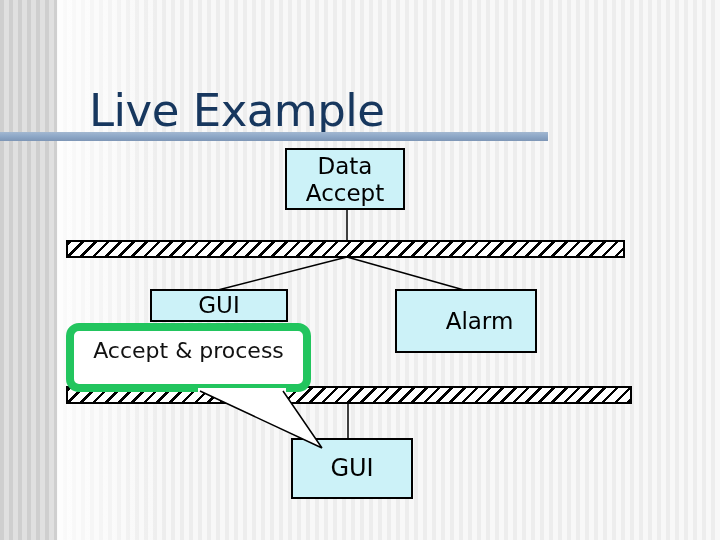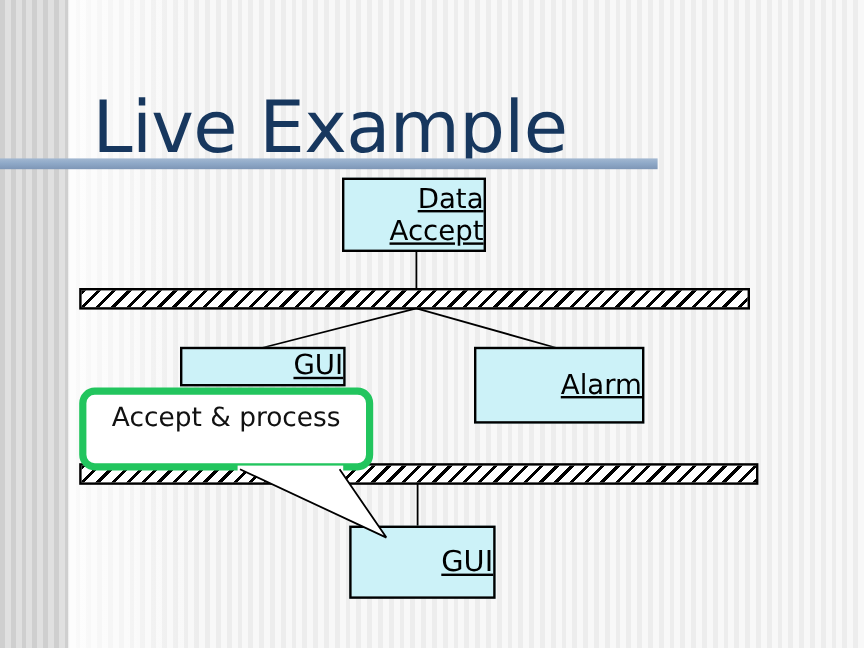--- a/index.html
+++ b/index.html
@@ -7,41 +7,41 @@
   .slide{position:relative;width:720px;height:540px;overflow:hidden;background:#f4f4f4;}
 
   
   .bg{position:absolute;inset:0;
       background:repeating-linear-gradient(90deg,#ededed 0 4px,#f8f8f8 4px 9px);}
   .bg-left{position:absolute;left:0;top:0;width:57px;height:540px;
       background:repeating-linear-gradient(90deg,#cfcfcf 0 4px,#e0e0e0 4px 9px);}
   .bg-fade{position:absolute;left:57px;top:0;width:110px;height:540px;
       background:linear-gradient(90deg,rgba(255,255,255,.75),rgba(255,255,255,0));}
 
-  .title{position:absolute;left:77px;top:72px;margin:0;
-      font-size:60px;font-weight:400;letter-spacing:-.5px;color:var(--accent,#17375E);text-align:center;}
+  .title{position:absolute;left:77px;top:72px;margin:12px;
+      font-size:45px;font-weight:400;letter-spacing:-.5px;color:var(--accent,#17375E);text-align:center;}
   .rule{position:absolute;left:0;top:132px;width:548px;height:9px;
       background:linear-gradient(#a3b8d1,var(--rule,#8FA9C8) 45%,#7e96b6);}
 
   svg.connectors,svg.tail{position:absolute;left:0;top:0;width:720px;height:540px;}
 
   .bus{position:absolute;height:18px;box-sizing:border-box;border:2px solid #000;
       background:repeating-linear-gradient(135deg,#000 0 2.6px,#fff 2.6px 9px);}
   .bus1{left:66px;top:240px;width:559px;}
   .bus2{left:66px;top:386px;width:566px;}
 
   .node{position:absolute;box-sizing:border-box;border:2px solid #000;
-      background:var(--box-fill,#CCF2F8);color:#000;text-align:right;font-size:23px;text-decoration:underline;}
+      background:var(--box-fill,#CCF2F8);color:#000;text-align:center;font-size:23px;}
   .node-data-store{left:285px;top:148px;width:120px;height:62px;line-height:27px;padding-top:3px;}
   .node-gui-top{left:150px;top:289px;width:138px;height:33px;line-height:29px;}
   .node-alarm{left:395px;top:289px;width:142px;height:64px;line-height:60px;padding-left:27px;}
   .node-gui-bottom{left:291px;top:438px;width:122px;height:61px;line-height:57px;font-size:24px;}
 
   .callout{position:absolute;left:66px;top:323px;width:245px;height:69px;box-sizing:border-box;
-      background:#fff;border:6px solid #22c55e;border-radius:13px;
+      background:#fff;border:8px solid #22c55e;border-radius:13px;
       text-align:center;font-size:22px;line-height:26px;color:#111;padding-top:7px;}
 </style>
 </head>
 <body>
 
 <div class="slide">
 
   <div class="bg"></div>
   <div class="bg-left"></div>
   <div class="bg-fade"></div>

